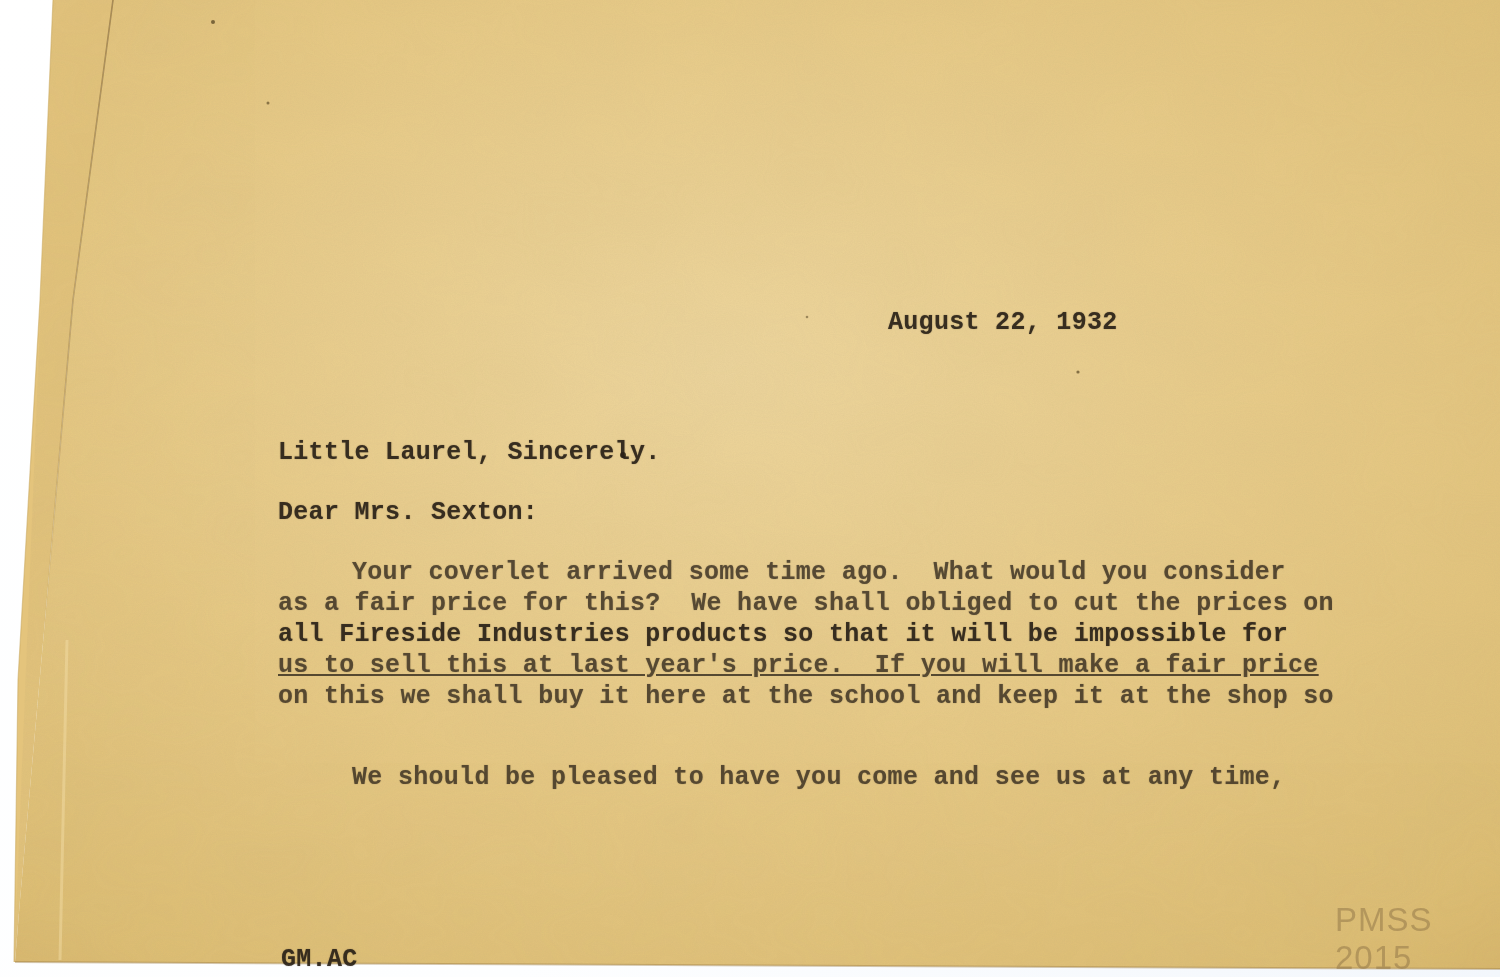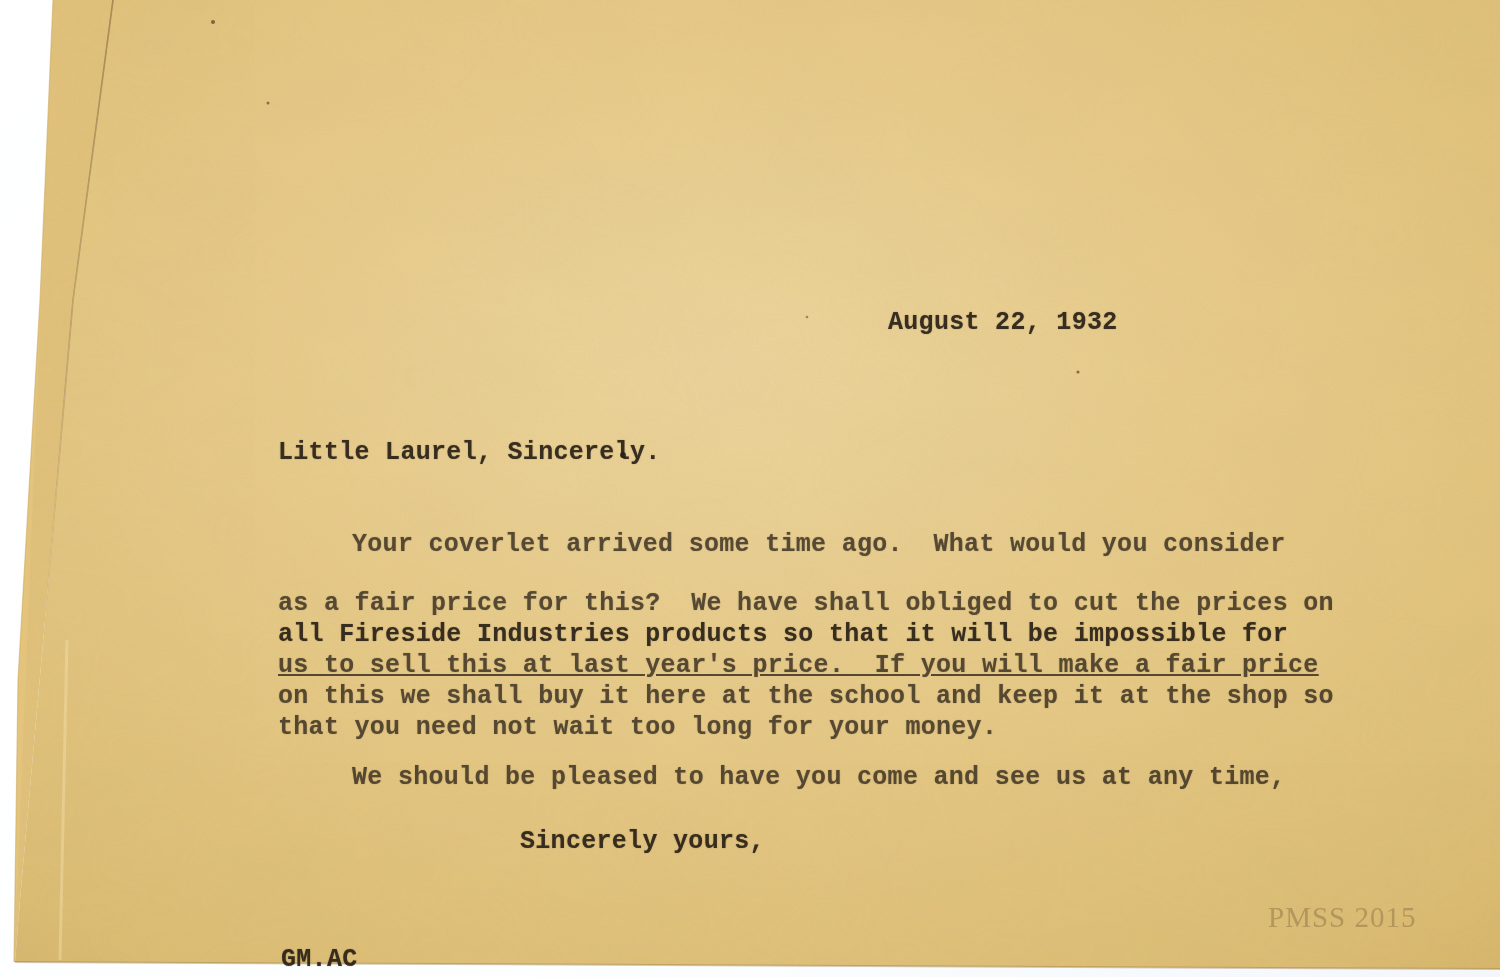--- a/index.html
+++ b/index.html
@@ -30,35 +30,35 @@
     color: rgba(40, 32, 22, 0.86);
     text-shadow: 0 0 1.2px rgba(40, 32, 22, 0.45);
     white-space: pre;
     letter-spacing: 0.3px;
   }
   .faded { opacity: 0.82; }
   .date-line        { left: 888px; top: 307px; }
   .addr-line-1      { left: 278px; top: 404px; }
   .addr-line-2      { left: 278px; top: 437px; }
   .salutation-line  { left: 278px; top: 497px; }
-  .body-line-0      { left: 352px; top: 529px; text-align: center; }
+  .body-line-0      { left: 352px; top: 557px; text-align: center; }
   .body-line-1      { left: 278px; top: 588px; }
   .body-line-2      { left: 278px; top: 619px; text-align: right; }
   .body-line-3      { left: 278px; top: 650px; text-decoration: underline; }
   .body-line-4      { left: 278px; top: 681px; }
   .body-line-5      { left: 278px; top: 712px; }
   .para2-line       { left: 352px; top: 762px; }
   .closing-line     { left: 520px; top: 826px; }
   .initials-line    { left: 281px; top: 944px; }
   .watermark {
     position: absolute;
-    left: 1268px;
+    left: 1335px;
     top: 901px;
-    font-family: Liberation Serif, serif;
-    font-size: 29px;
+    font-family: Liberation Sans, sans-serif;
+    font-size: 33px;
     letter-spacing: 1px;
     color: rgba(148, 120, 72, 0.55);
   }
 </style>
 </head>
 <body>
 
 <div class="stage">
 
   <svg class="paper-svg" width="1500" height="977" viewBox="0 0 1500 977">
@@ -111,29 +111,28 @@
       <circle cx="623" cy="455" r="3" fill="#2e2415" fill-opacity="0.85"></circle>
       <circle cx="1078" cy="372" r="1.6" fill-opacity="0.65"></circle>
       <circle cx="807" cy="317" r="1.3" fill-opacity="0.5"></circle>
     </g>
   </svg>
 
   <div class="typed date-line">August 22, 1932</div>
 
   <div class="typed addr-line-2">Little Laurel, Sincerely.</div>
 
+  <div class="typed salutation-line">Dear Mrs. Sexton:</div>
 
   <div class="typed faded body-line-0">Your coverlet arrived some time ago.  What would you consider</div>
   <div class="typed faded body-line-1">as a fair price for this?  We have shall obliged to cut the prices on</div>
   <div class="typed body-line-2">all Fireside Industries products so that it will be impossible for</div>
   <div class="typed faded body-line-3">us to sell this at last year's price.  If you will make a fair price</div>
   <div class="typed faded body-line-4">on this we shall buy it here at the school and keep it at the shop so</div>
-  <div class="typed faded body-line-5">that you need not wait too long for your money.</div>
 
   <div class="typed faded para2-line">We should be pleased to have you come and see us at any time,</div>
 
-  <div class="typed closing-line">Sincerely yours,</div>
 
   <div class="typed initials-line">GM.AC</div>
 
   <div class="watermark">PMSS 2015</div>
 
 </div>
 
 </body></html>

